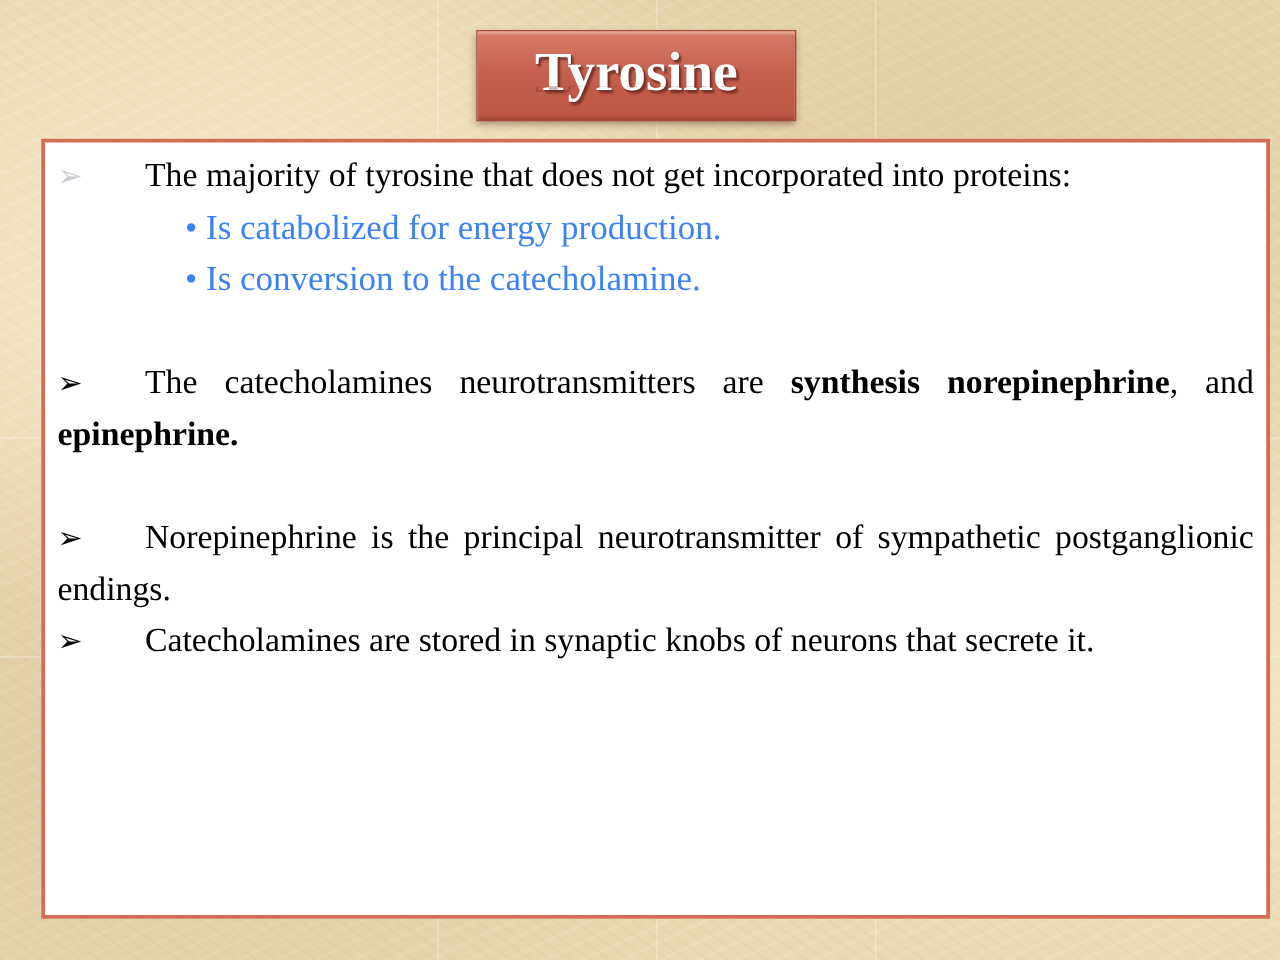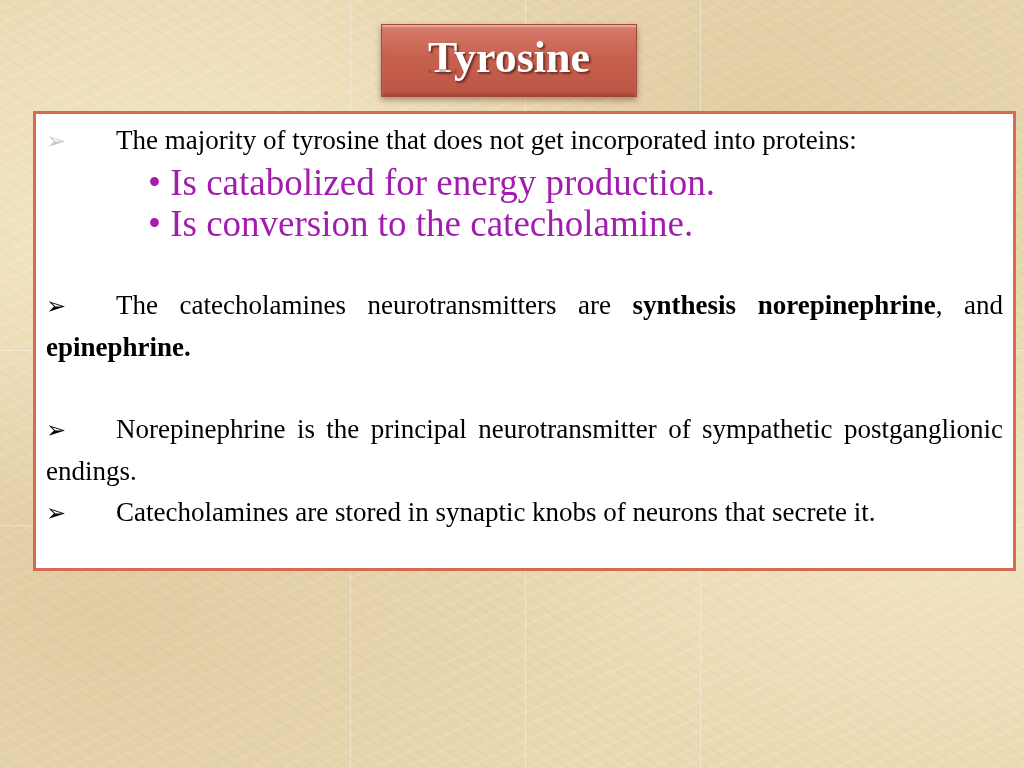--- a/index.html
+++ b/index.html
@@ -74,21 +74,21 @@
       transform-origin: top;
       pointer-events: none;
       height: 20px;
       overflow: hidden;
     }
     .content-box {
       position: absolute;
       left: 33px;
       top: 111px;
       width: 983px;
-      height: 460px;
+      height: 624px;
       box-sizing: border-box;
       border: 3px solid #d46b52;
       background: #ffffff;
       padding: 6px 10px 0 10px;
     }
     .para {
       font-size: 27px;
       line-height: 41px;
       color: #000000;
       text-align: justify;
@@ -99,23 +99,23 @@
       display: inline-block;
       width: 70px;
       font-family: "DejaVu Sans", sans-serif;
       font-size: 24px;
       vertical-align: baseline;
     }
     .bullet-arrow.faded {
       color: #c7cbd0;
     }
     .sub-item {
-      font-size: 37px;
+      font-size: 28px;
       line-height: 41px;
-      color: #a21caf;
+      color: #3b82f6;
       padding-left: 102px;
       margin: 0;
     }
     .spacer {
       height: 41px;
     }
     b {
       font-weight: bold;
     }
   </style>

